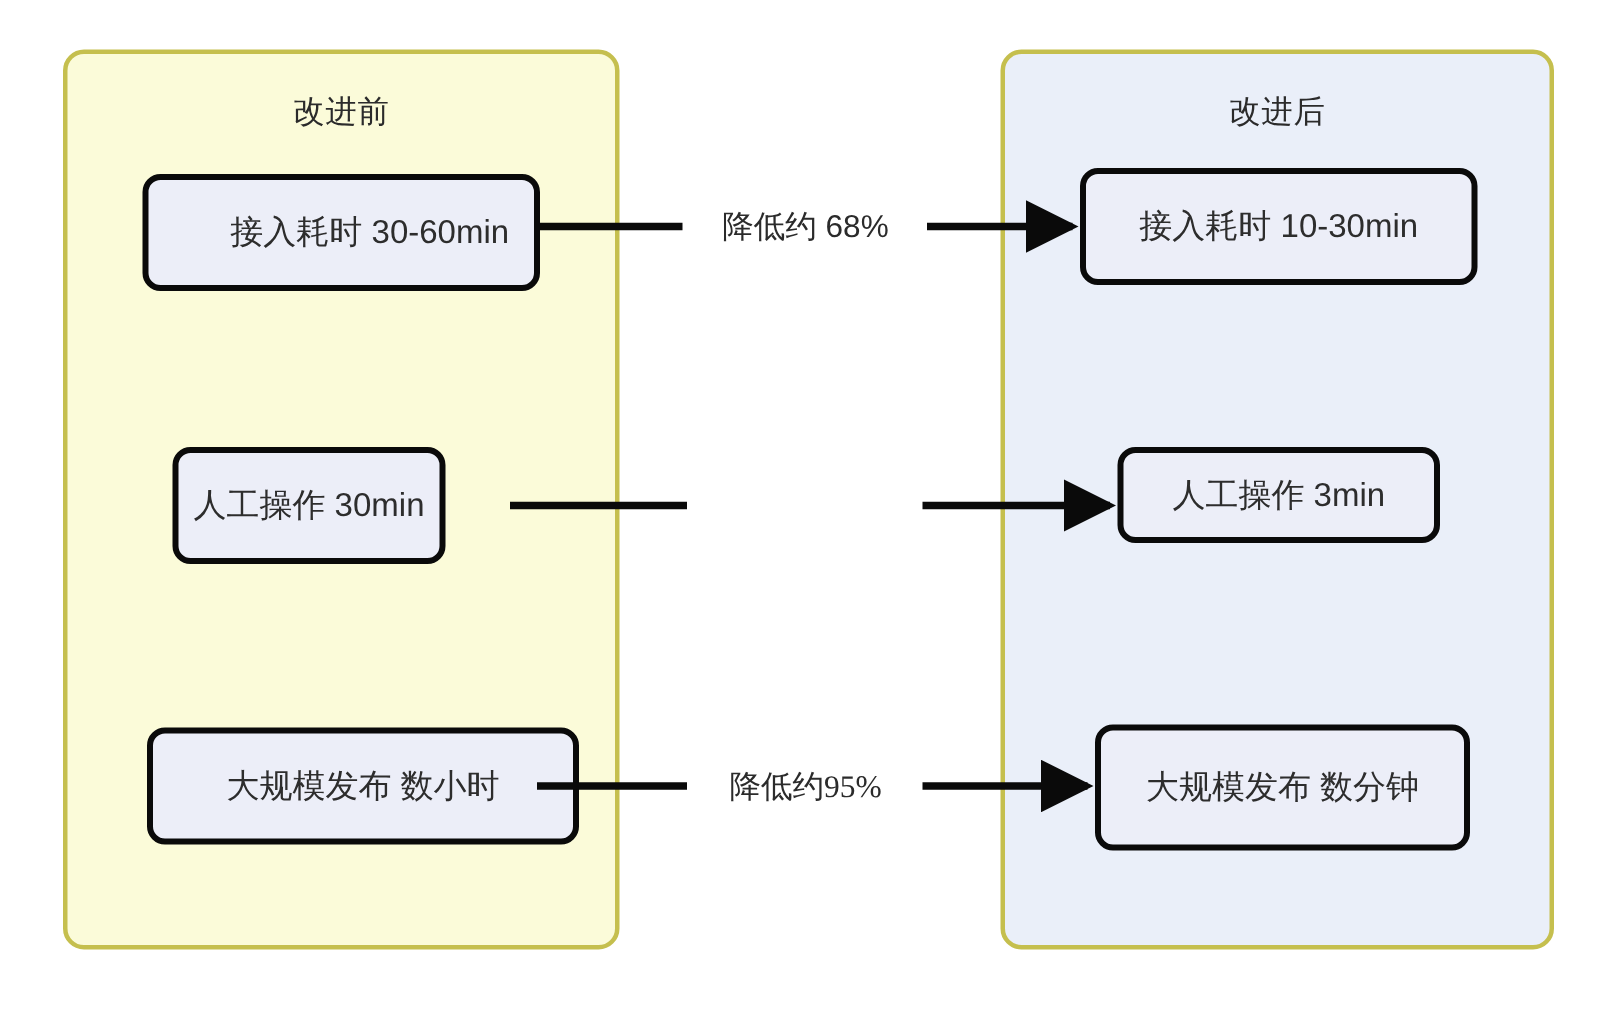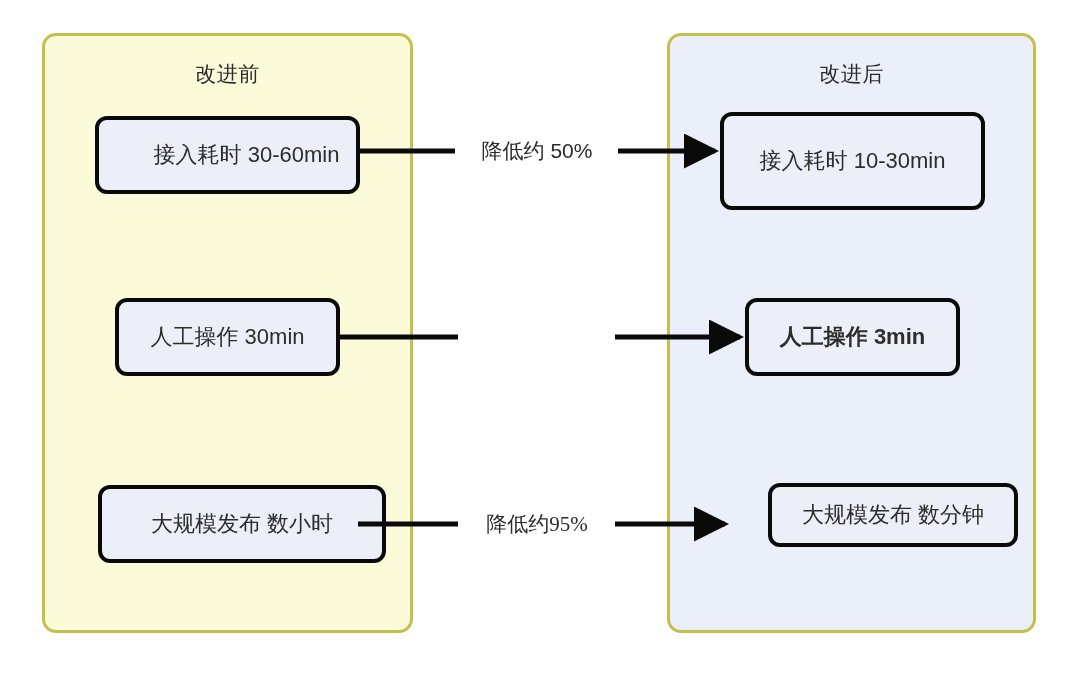--- a/index.html
+++ b/index.html
@@ -59,26 +59,26 @@
     display: flex;
     align-items: center;
     justify-content: center;
     font-size: 22px;
     color: #2d2d2d;
     text-align: center;
     line-height: 1.2;
   }
   
   .node-l1 { left: 95px;  top: 116px; width: 265px; height: 78px; padding-left: 38px; }
-  .node-l2 { left: 115px; top: 298px; width: 225px; height: 78px; }
+  .node-l2 { left: 115px; top: 298px; width: 182px; height: 78px; }
   .node-l3 { left: 98px;  top: 485px; width: 288px; height: 78px; }
   
-  .node-r1 { left: 720px; top: 112px; width: 265px; height: 98px; }
-  .node-r2 { left: 745px; top: 298px; width: 215px; height: 78px; font-weight: bold; }
-  .node-r3 { left: 768px; top: 483px; width: 250px; height: 64px; }
+  .node-r1 { left: 720px; top: 112px; width: 265px; height: 78px; }
+  .node-r2 { left: 745px; top: 298px; width: 215px; height: 64px; }
+  .node-r3 { left: 730px; top: 483px; width: 250px; height: 84px; }
 
   .connector-layer {
     position: absolute;
     left: 0; top: 0;
     width: 1080px;
     height: 675px;
     pointer-events: none;
   }
   .edge-label {
     position: absolute;
@@ -123,16 +123,16 @@
     <line x1="360" y1="151" x2="455" y2="151" stroke="#0a0a0a" stroke-width="5"></line>
     <line x1="618" y1="151" x2="715" y2="151" stroke="#0a0a0a" stroke-width="5" marker-end="url(#arrowhead)"></line>
 
     <line x1="340" y1="337" x2="458" y2="337" stroke="#0a0a0a" stroke-width="5"></line>
     <line x1="615" y1="337" x2="740" y2="337" stroke="#0a0a0a" stroke-width="5" marker-end="url(#arrowhead)"></line>
 
     <line x1="358" y1="524" x2="458" y2="524" stroke="#0a0a0a" stroke-width="5"></line>
     <line x1="615" y1="524" x2="725" y2="524" stroke="#0a0a0a" stroke-width="5" marker-end="url(#arrowhead)"></line>
   </svg>
 
-  <div class="edge-label lbl-1">降低约 50%</div>
+  <div class="edge-label lbl-1">降低约 68%</div>
   <div class="edge-label lbl-3">降低约95%</div>
 
 </div>
 
 </body></html>

